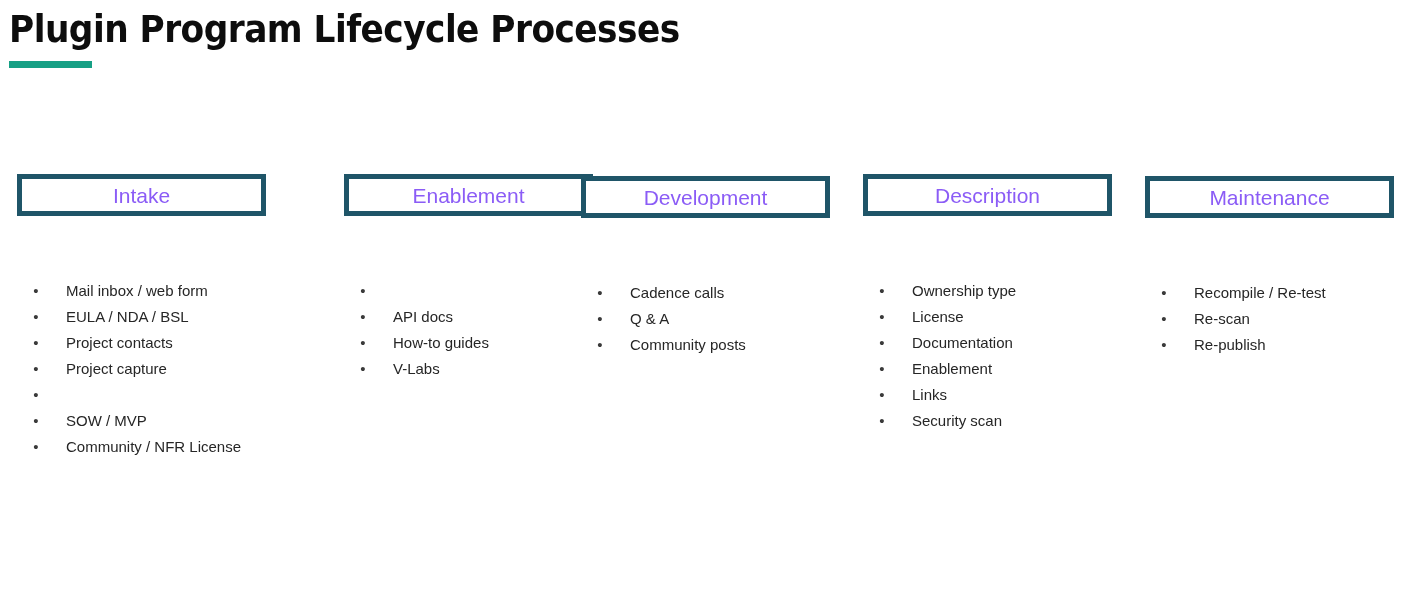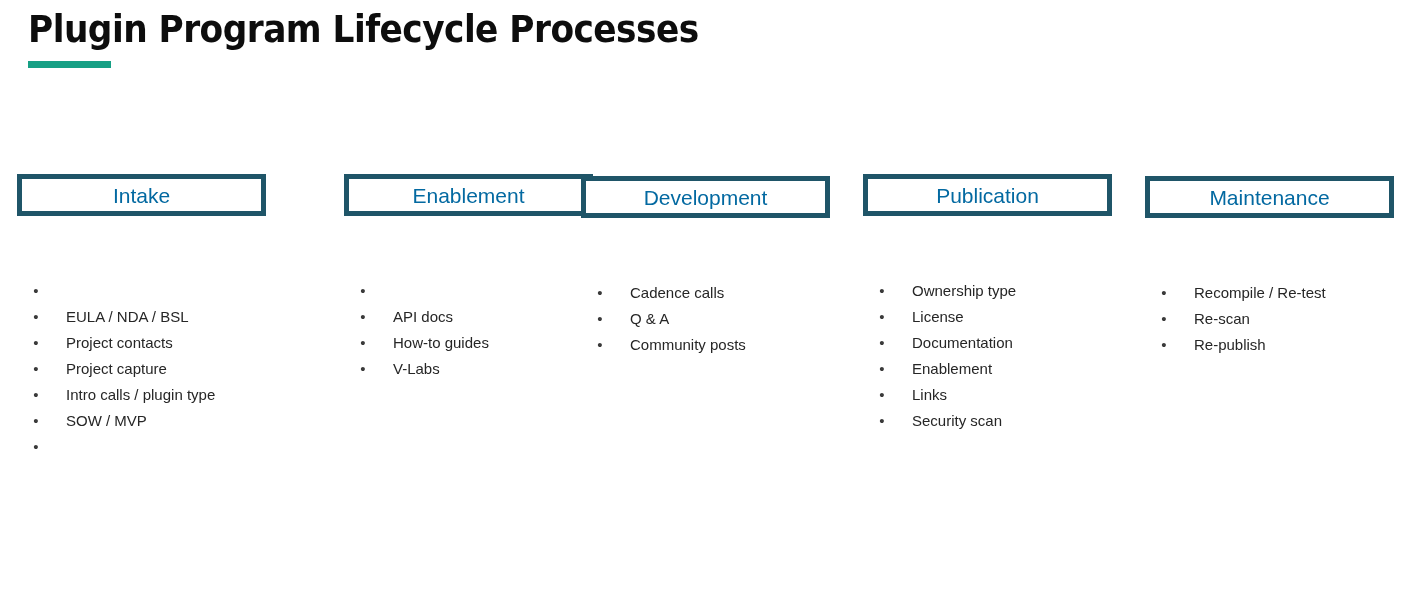--- a/index.html
+++ b/index.html
@@ -12,21 +12,21 @@
     height: 603px;
     position: relative;
     overflow: hidden;
     font-family: "Liberation Sans", sans-serif;
     -webkit-font-smoothing: antialiased;
   }
 
   
   #title-block {
     position: absolute;
-    left: 28px;
+    left: 9px;
     top: 8px;
     width: 1000px;
   }
   #page-title {
     font-family: "DejaVu Sans", sans-serif;
     font-size: 37px;
     font-weight: bold;
     line-height: 44px;
     color: #0d0d0d;
     letter-spacing: -0.6px;
@@ -71,21 +71,21 @@
     border: 5px solid #1f5568;
     background: #ffffff;
     display: flex;
     align-items: center;
     justify-content: center;
   }
   .stage-header-label {
     font-family: "Liberation Sans", sans-serif;
     font-size: 21px;
     font-weight: normal;
-    color: #0369a1;
+    color: #8b5cf6;
     line-height: 1;
     white-space: nowrap;
   }
 
   
   .stage-list {
     list-style: none;
     margin: 0;
     padding: 0;
     position: absolute;
@@ -127,43 +127,44 @@
 
 <div id="process-columns">
 
   <div class="process-column col-0">
     <div class="stage-header" style="border-color: rgb(31, 85, 104); background: rgb(255, 255, 255);">
       <span class="stage-header-label">Intake</span>
     </div>
     <ul class="stage-list">
       <li class="stage-list-item">
         <span class="bullet-dot">•</span>
+        <span class="item-text">Mail inbox / web form</span>
       </li>
       <li class="stage-list-item">
         <span class="bullet-dot">•</span>
         <span class="item-text">EULA / NDA / BSL</span>
       </li>
       <li class="stage-list-item">
         <span class="bullet-dot">•</span>
         <span class="item-text">Project contacts</span>
       </li>
       <li class="stage-list-item">
         <span class="bullet-dot">•</span>
         <span class="item-text">Project capture</span>
       </li>
       <li class="stage-list-item">
         <span class="bullet-dot">•</span>
-        <span class="item-text">Intro calls / plugin type</span>
       </li>
       <li class="stage-list-item">
         <span class="bullet-dot">•</span>
         <span class="item-text">SOW / MVP</span>
       </li>
       <li class="stage-list-item">
         <span class="bullet-dot">•</span>
+        <span class="item-text">Community / NFR License</span>
       </li>
     </ul>
   </div>
 
   <div class="process-column col-1">
     <div class="stage-header" style="border-color: rgb(31, 85, 104); background: rgb(255, 255, 255);">
       <span class="stage-header-label">Enablement</span>
     </div>
     <ul class="stage-list">
       <li class="stage-list-item">
@@ -199,21 +200,21 @@
       </li>
       <li class="stage-list-item">
         <span class="bullet-dot">•</span>
         <span class="item-text">Community posts</span>
       </li>
     </ul>
   </div>
 
   <div class="process-column col-3">
     <div class="stage-header" style="border-color: rgb(31, 85, 104); background: rgb(255, 255, 255);">
-      <span class="stage-header-label">Publication</span>
+      <span class="stage-header-label">Description</span>
     </div>
     <ul class="stage-list">
       <li class="stage-list-item">
         <span class="bullet-dot">•</span>
         <span class="item-text">Ownership type</span>
       </li>
       <li class="stage-list-item">
         <span class="bullet-dot">•</span>
         <span class="item-text">License</span>
       </li>

